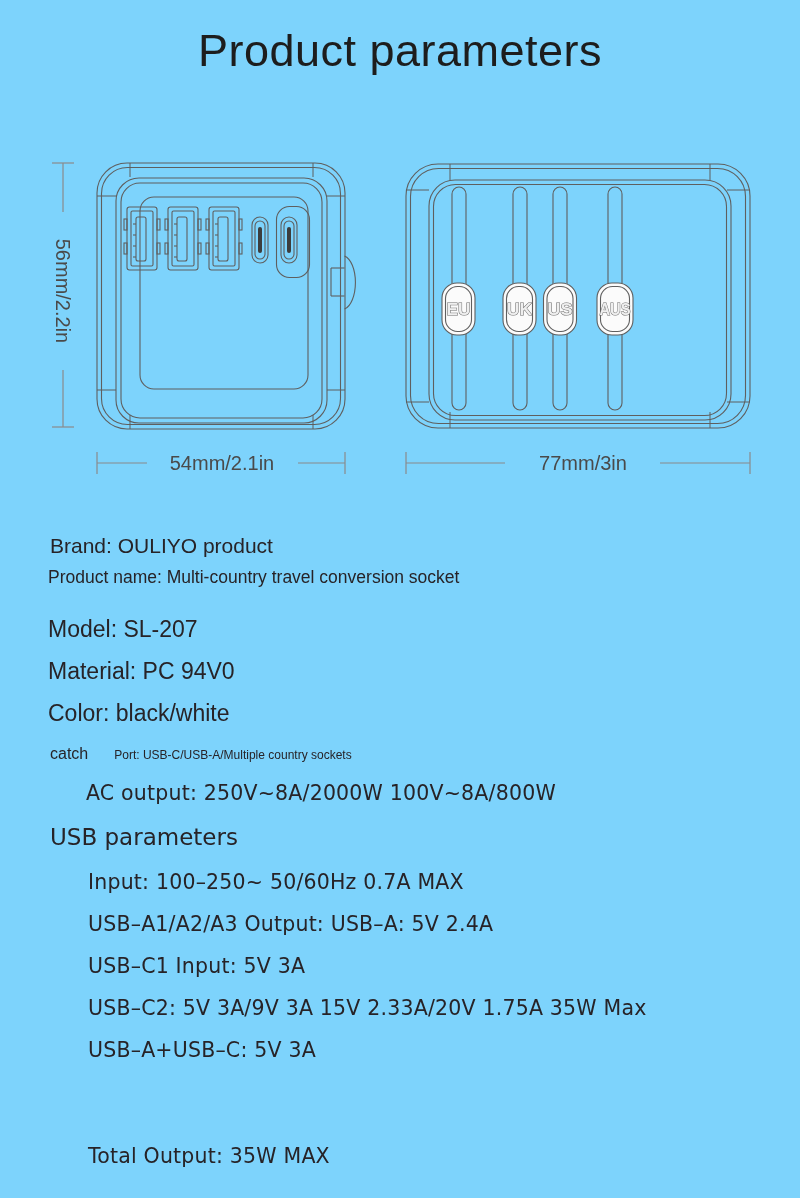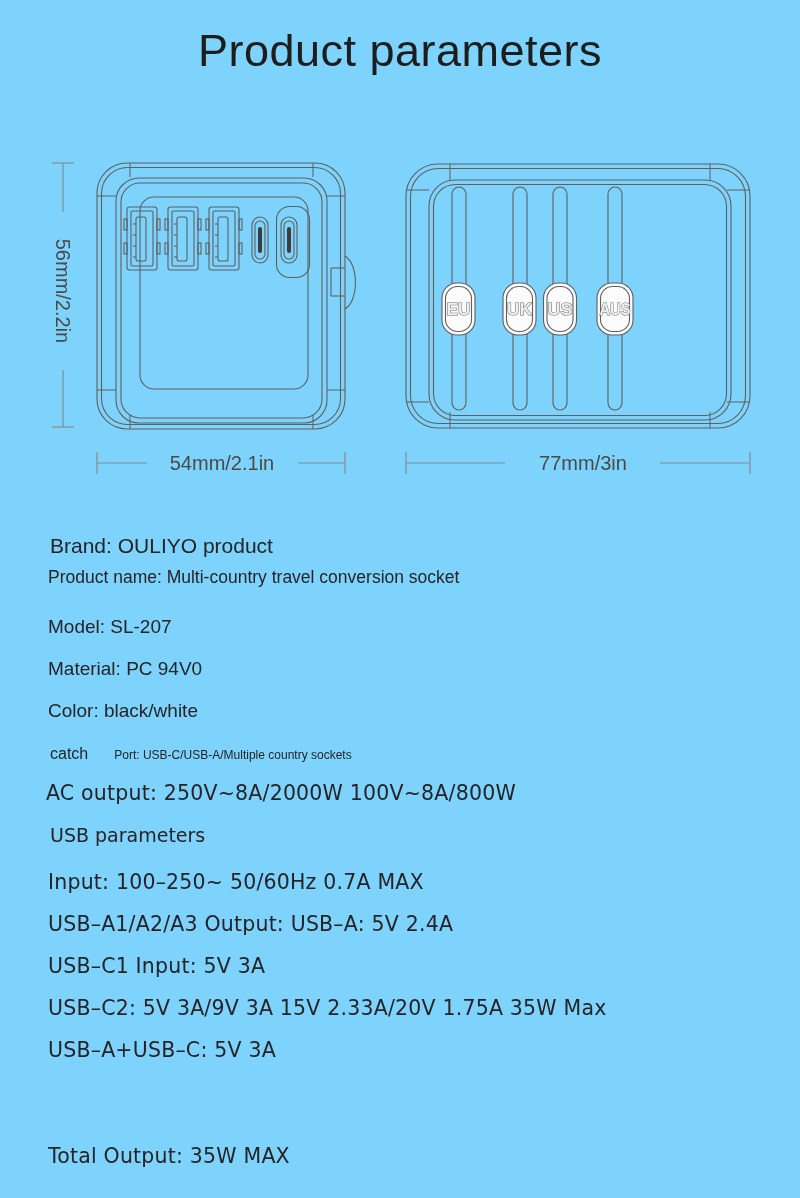--- a/index.html
+++ b/index.html
@@ -14,22 +14,22 @@
   }
   .subtitle{
     margin-top:16px;text-align:center;
     font-size:33px;font-weight:500;color:#3c3c3c;letter-spacing:.5px;line-height:36px;
   }
   .diagram{position:absolute;top:0;left:0;}
   .spec{position:absolute;left:48px;color:#272327;white-space:nowrap;}
   .f-dv{font-family:"DejaVu Sans",sans-serif;}
   .s-sm{font-size:21px;text-align:right;}
   .s-pn{font-size:17.5px;white-space:normal;width:445px;line-height:22px;}
-  .s-md{font-size:19px;text-align:right;}
-  .s-lg{font-size:20.5px;letter-spacing:.2px;}
+  .s-md{font-size:23px;text-align:right;}
+  .s-lg{font-size:20.5px;letter-spacing:.2px;margin-left:40px;}
   .s-catch{font-size:16px;text-align:right;}
   .s-port{font-size:12px;margin-left:26px;}
   svg text{font-family:"Liberation Sans","DejaVu Sans",sans-serif;}
   .dim-text{fill:#4a4a4a;font-size:20px;}
   .knob-label{
     fill:#efefef;stroke:#6e6e6e;stroke-width:1;paint-order:stroke;
     font-weight:700;font-size:16px;
   }
 </style>
 </head>

